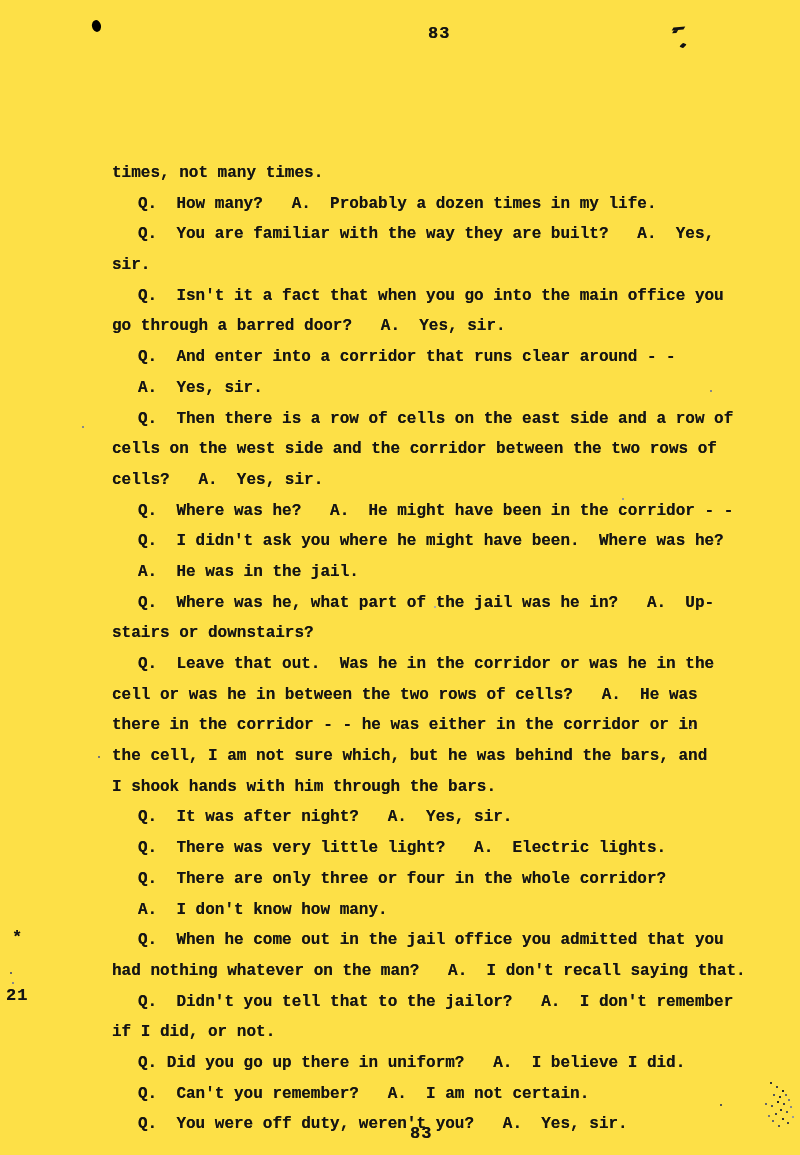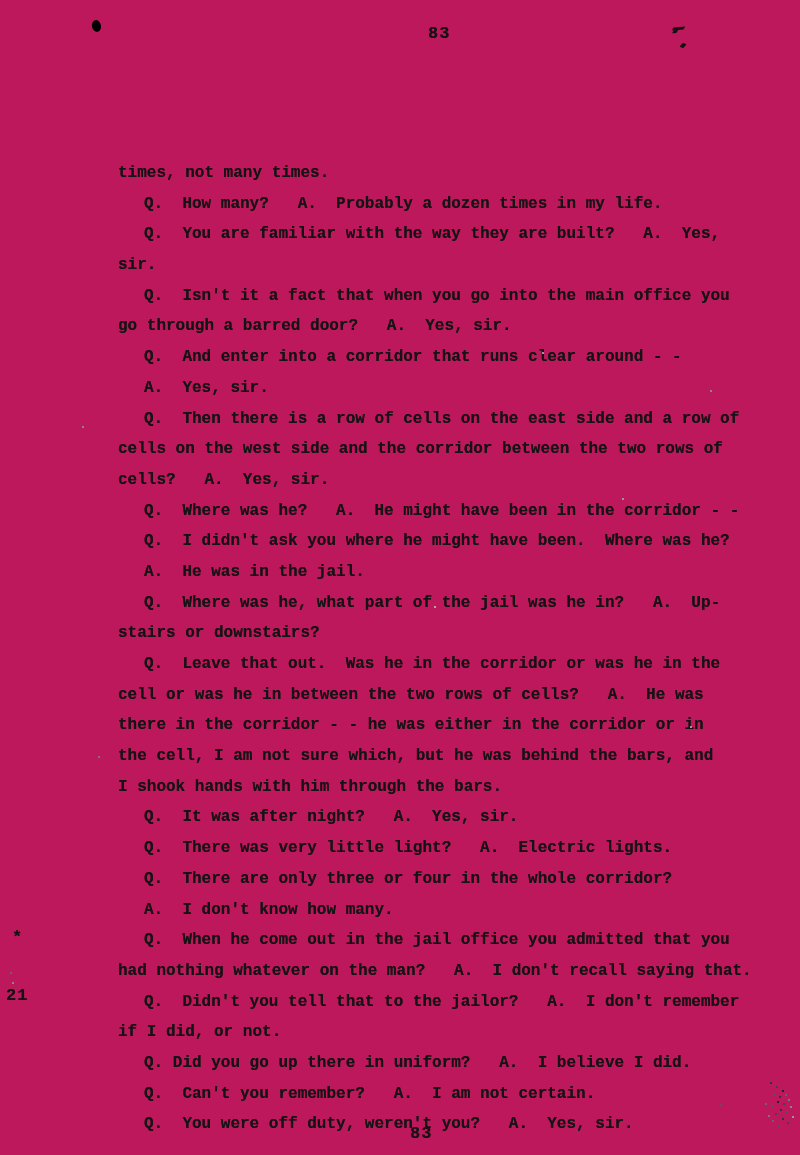--- a/index.html
+++ b/index.html
@@ -1,19 +1,19 @@
 <!DOCTYPE html>
 <html><head>
 <meta charset="utf-8">
 <style>
   html,body{margin:0;padding:0;background:#e8e8e8;}
   .page{
     position:relative;
     width:800px;height:1155px;
-    background:#be185d;
+    background:#fde047;
     overflow:hidden;
     font-family:"Liberation Mono","DejaVu Sans Mono",monospace;
     color:#141414;
   }
   
   .ink{
     font-weight:700;
     text-shadow:0 0 0.5px rgba(10,10,10,0.65);
   }
   .page-num-top{
@@ -30,21 +30,21 @@
   }
   .margin-number{
     position:absolute;left:6px;top:986px;
     font-size:17px;letter-spacing:1px;
   }
   .transcript{
     position:absolute;left:112px;top:158px;width:672px;
     font-size:16px;
     white-space:pre;
   }
-  .line{height:30.7px;line-height:30.7px;margin-left:6px;}
+  .line{height:30.7px;line-height:30.7px;}
   .line.q{padding-left:26px;}
   .line.c{padding-left:0;}
   
   .punch-dot{
     position:absolute;left:92px;top:20px;width:9px;height:12px;
     background:#000;border-radius:50%;transform:rotate(-12deg);
   }
   
   .smudge-1{
     position:absolute;left:673px;top:27px;width:11px;height:3px;

